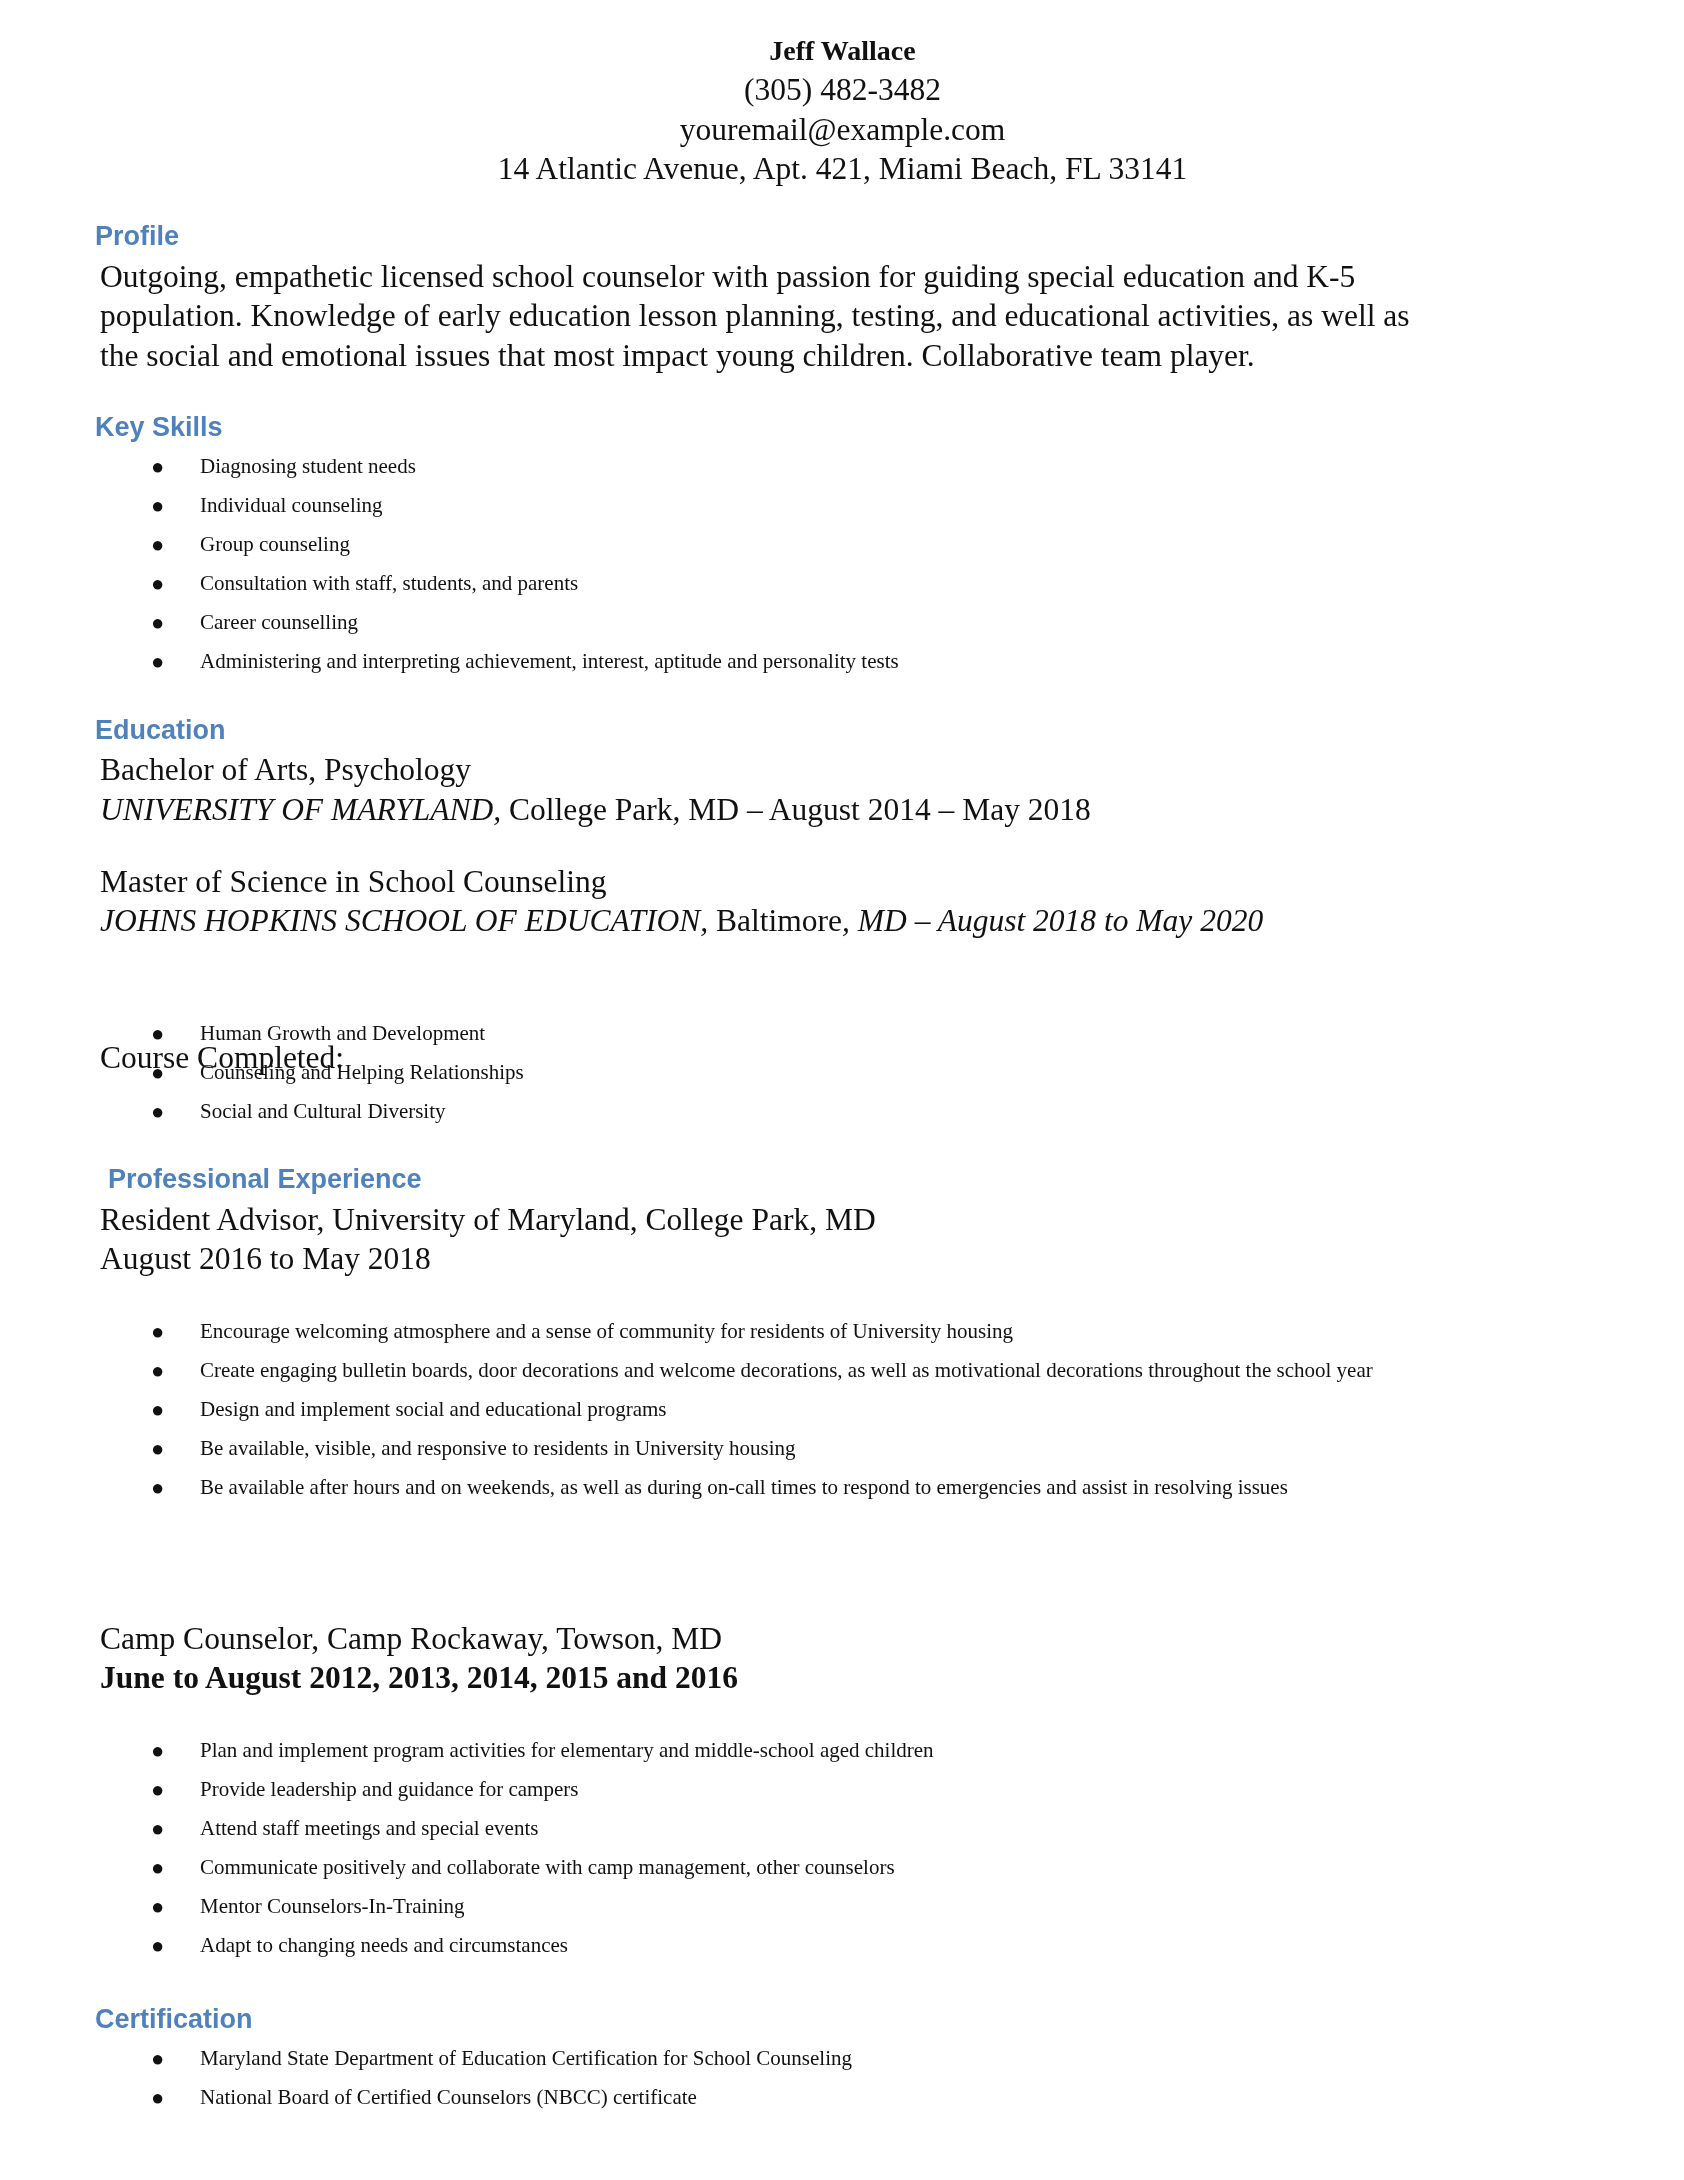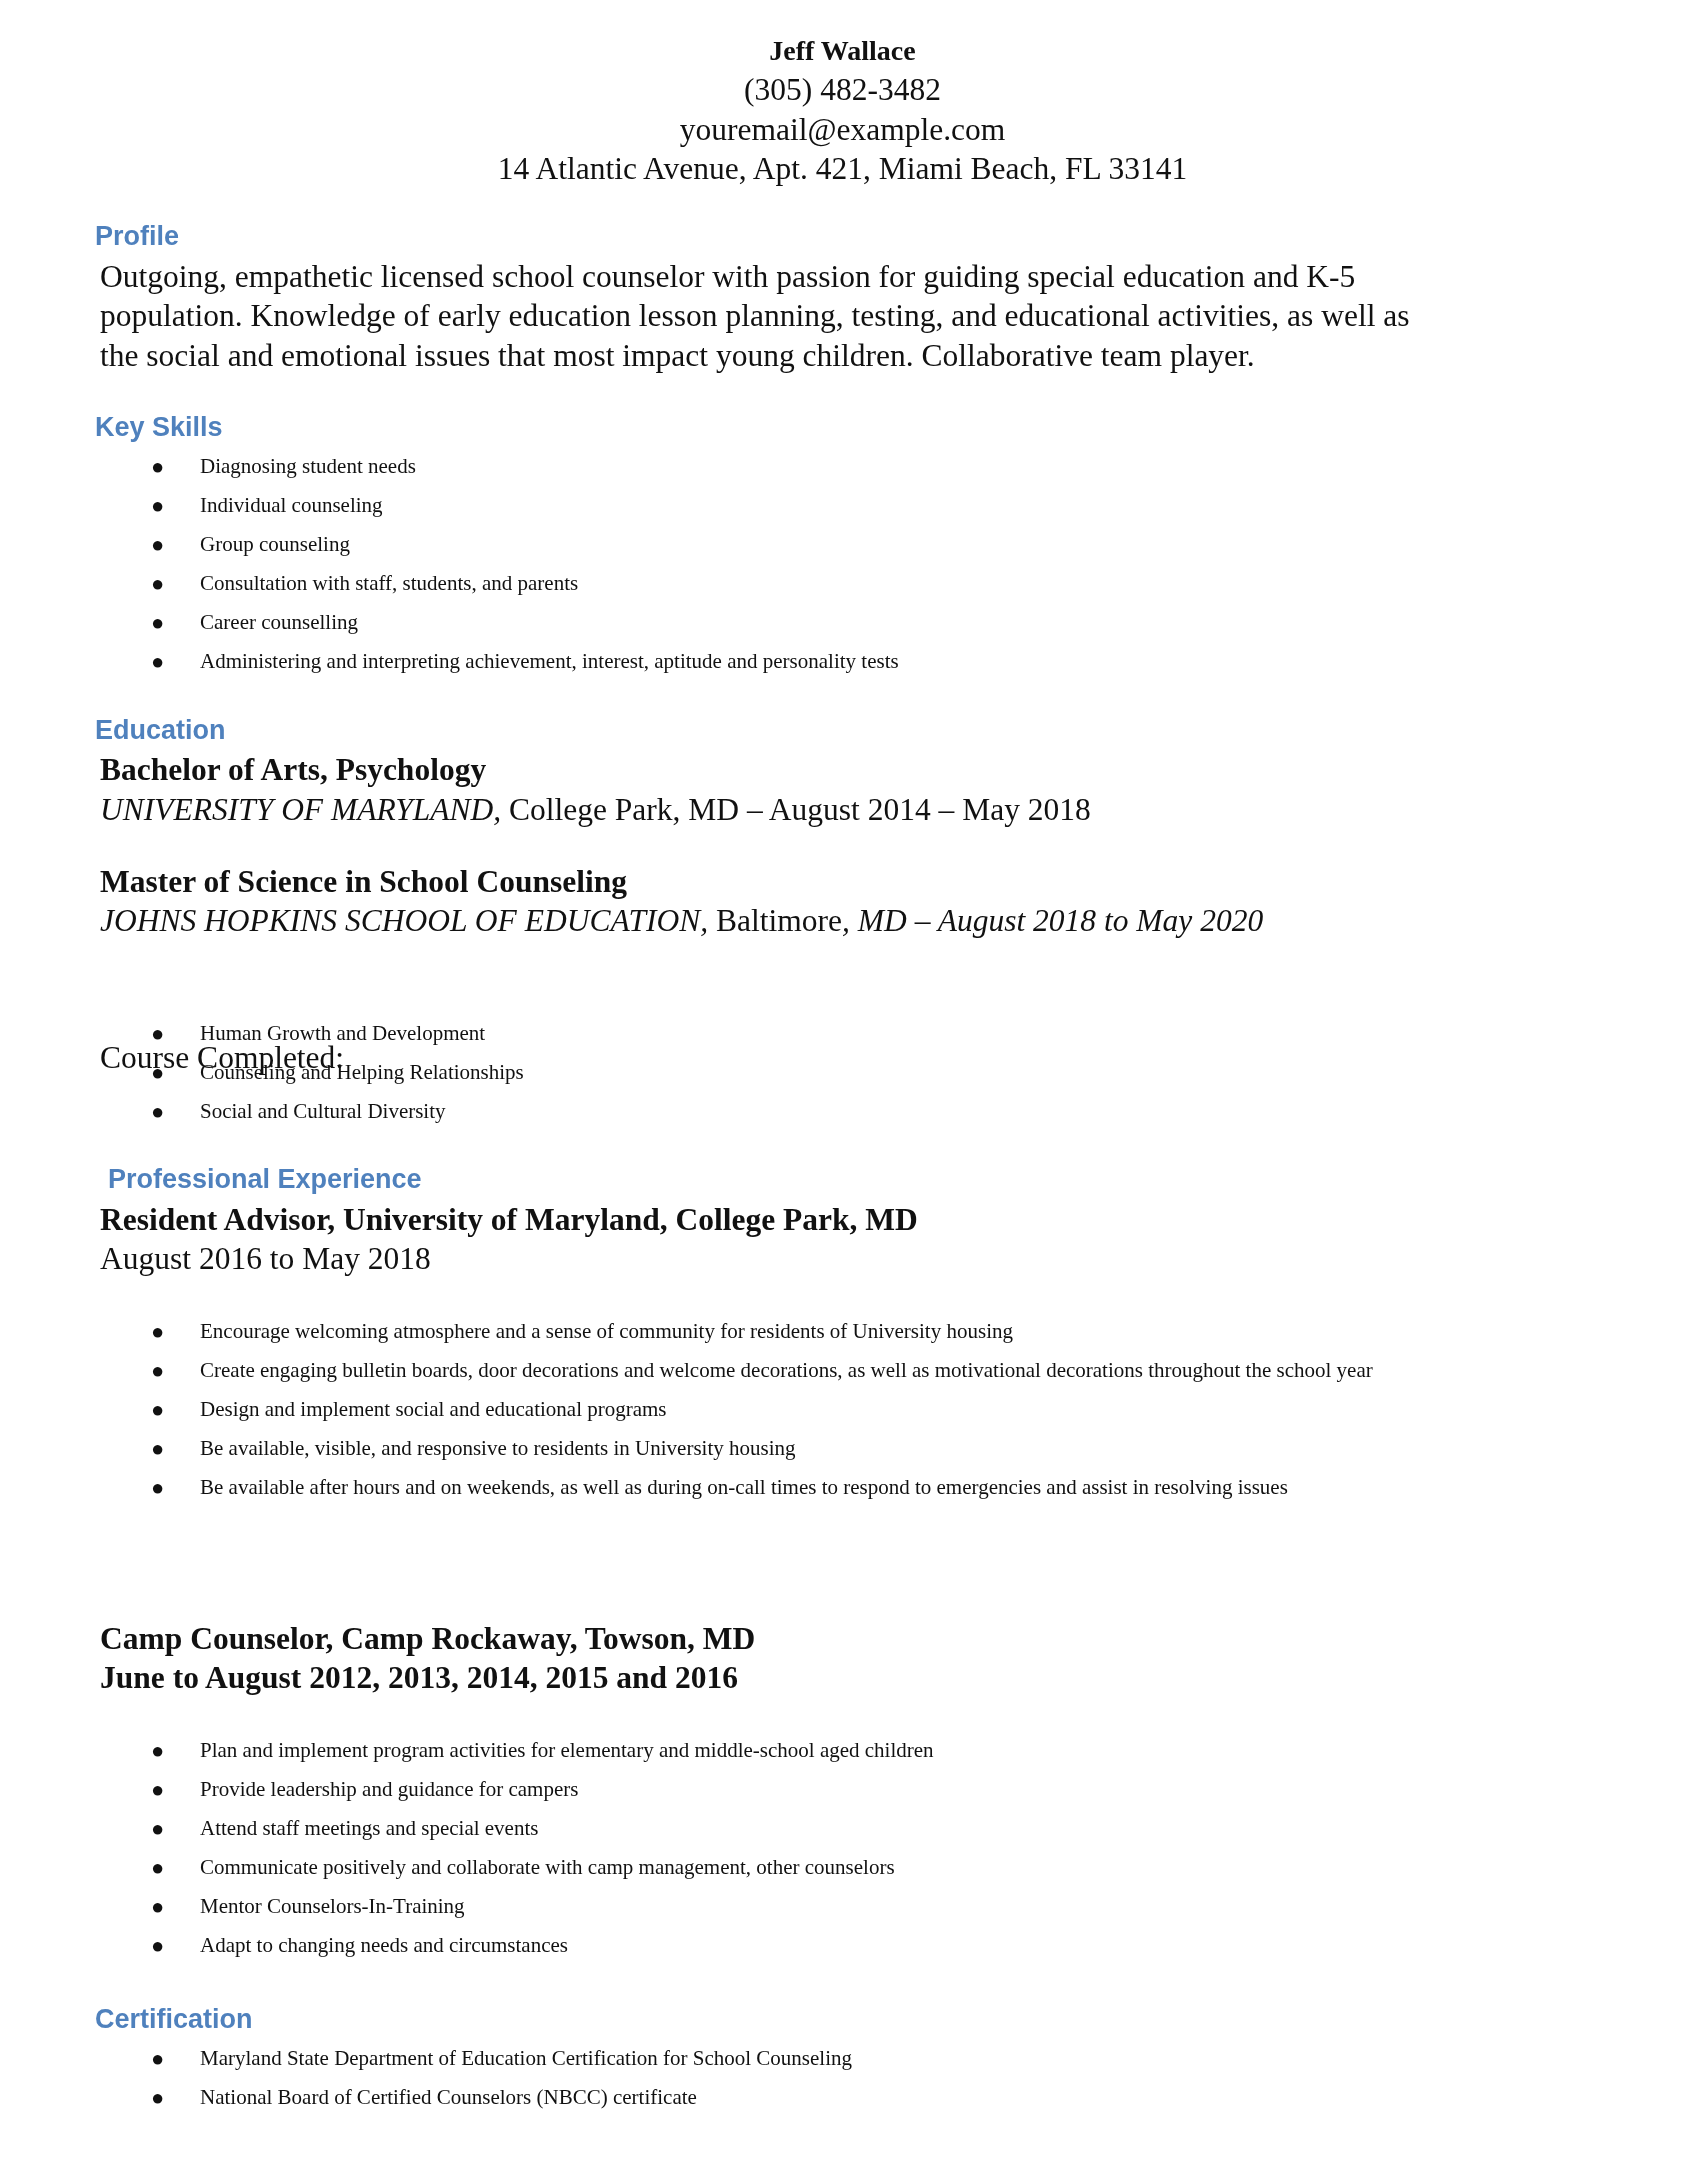--- a/index.html
+++ b/index.html
@@ -1,21 +1,21 @@
 <!DOCTYPE html>
 <html style="font-size:13.6px"><head>
 <meta charset="utf-8">
 <style>
   html, body { margin:0; padding:0; background:#ffffff; }
   body { width:1685px; height:2181px; position:relative; overflow:hidden; color:#111; }
   .center { position:absolute; left:0; width:1685px; text-align:center; font-family:"Liberation Serif", serif; font-size:31.5px; line-height:39px; }
   .name { font-weight:bold; font-size:28px; }
   .h { position:absolute; left:95px; font-family:"Liberation Sans", "DejaVu Sans", sans-serif; font-weight:bold; color:#4F81BD; font-size:27px; line-height:39px; }
   .line { position:absolute; left:100px; font-family:"Liberation Serif", serif; font-size:31.5px; line-height:39px; white-space:nowrap; }
-  .b { font-weight:bold; }
+  .b { font-weight:normal; }
   .i { font-style:italic;margin-top:44px; }
   ul.blist { position:absolute; left:100px; margin:0; padding:0; list-style:none; font-family:"Liberation Serif", serif; font-size:21px; line-height:39px; }
   ul.blist li { position:relative; padding-left:100px; white-space:nowrap; }
   ul.blist li.wrap { white-space:normal; width:1431px; }
   ul.blist li::before { content:"\25CF"; position:absolute; left:51px; top:0; font-size:22px; }
 </style>
 </head>
 <body>
 
 <div class="center name" style="top:31px;">Jeff Wallace</div>

